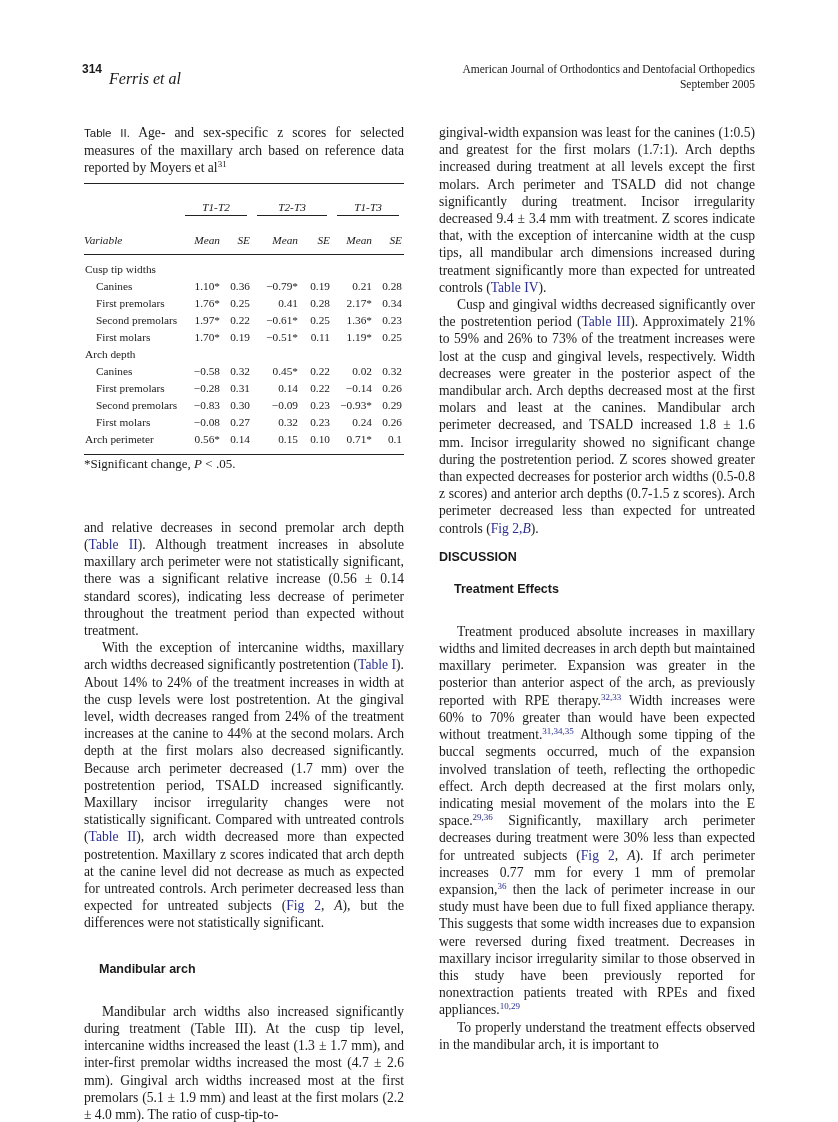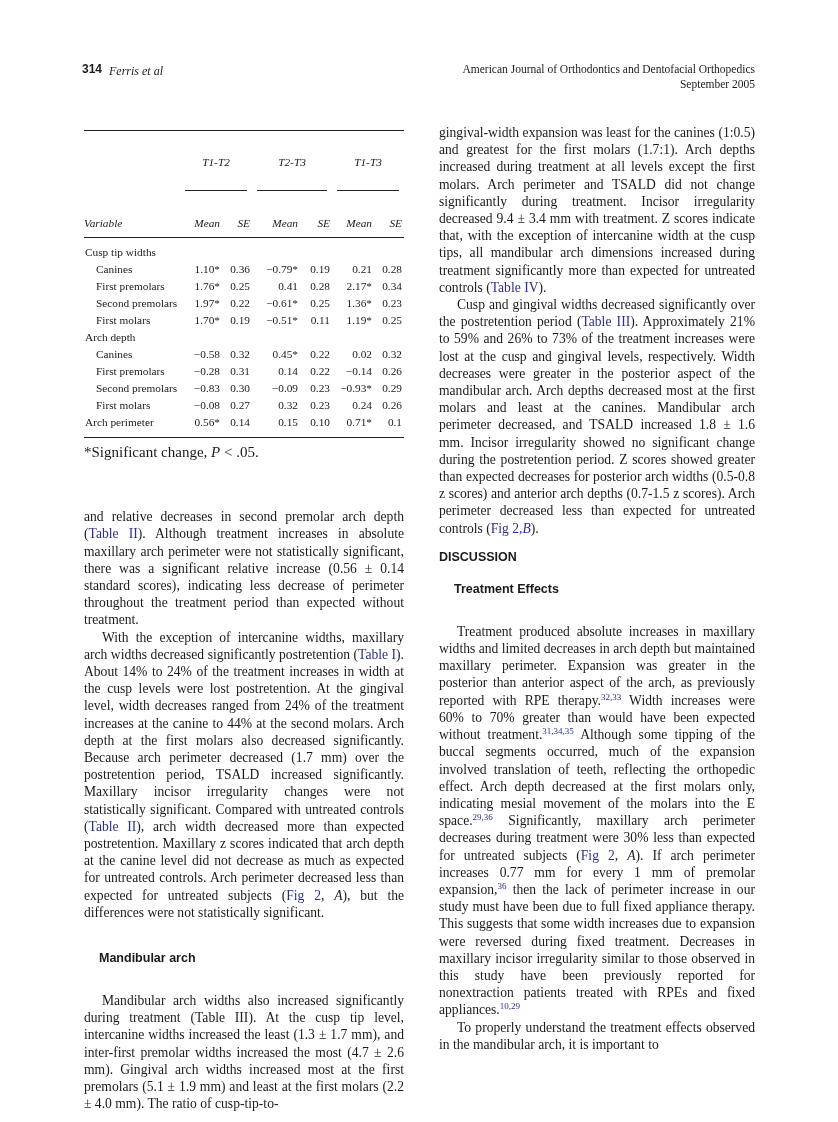--- a/index.html
+++ b/index.html
@@ -1,65 +1,69 @@
 <!DOCTYPE html>
 <html><head>
 <meta charset="utf-8">
 <style>
   html, body { margin: 0; padding: 0; background: #ffffff; }
   body { width: 838px; height: 1122px; position: relative; overflow: hidden;
          font-family: "Liberation Serif", serif; color: #1a1a1a; }
   .header { position: absolute; left: 82px; top: 62px; width: 673px; height: 36px; }
   .pg-num { position: absolute; left: 0; top: 0; font-family: "Liberation Sans", sans-serif;
             font-weight: bold; font-size: 12px; }
-  .pg-auth { position: absolute; left: 27px; top: 2px; font-style: italic; font-size: 12px; }
+  .pg-auth { position: absolute; left: 27px; top: 8px; font-style: italic; font-size: 16px; }
   .journal { position: absolute; right: 0; top: 0; text-align: right; 
              font-size: 11.5px; line-height: 15px; }
   .col { position: absolute; width: 320px; font-size: 13.6px; line-height: 17.2px; }
   .col-left { left: 84px; top: 124px; }
   .col-right { left: 439px; top: 124px; width: 316px; }
   p { margin: 0; text-align: justify; }
   p.indent { text-indent: 18px; }
   .link { color: #2a2f8f; }
   sup { font-size: 9px; line-height: 0; vertical-align: 5px; }
   sup.link { color: #2a2f8f; }
 
   .tcap { margin: 0 0 0 0; text-align: justify; }
   .tcap-label { font-family: "Liberation Sans", sans-serif; font-size: 11.5px; }
   table.ztable { width: 320px; border-collapse: collapse; font-size: 11.3px; line-height: 15px;
                  margin-top: 6px; }
   table.ztable .rule-top td { border-top: 1.6px solid #222; height: 0; padding: 0; }
   table.ztable .rule-mid td { border-top: 1px solid #222; height: 0; padding: 0; }
   table.ztable .rule-bot td { border-top: 1.2px solid #222; height: 0; padding: 0; }
   .grp { text-align: center; font-style: italic; padding-top: 6px; }
-  .grp span { display: block; border-bottom: 1px solid #222; margin: 18px 4px; padding-bottom: 20px; }
+  .grp span { display: block; border-bottom: 1px solid #222; margin: 10px 4px; padding-bottom: 0; }
   .subh { font-style: italic; padding: 6px 0 6px 0; }
   .num { text-align: right; white-space: nowrap; padding: 0 2px; }
   td.var { white-space: nowrap; font-family: Liberation Serif, serif; }
   td.var.sub { padding-left: 12px; }
-  .footnote { font-size: 15px; margin-top: 6px; }
+  .footnote { font-size: 13px; }
 
   .h-sec { font-family: "Liberation Sans", sans-serif; font-weight: bold; font-size: 12.5px;
            line-height: 17px; margin: 0; }
   .h-sub { font-family: "Liberation Sans", sans-serif; font-size: 12.5px; line-height: 17px;
            margin: 15px; }
 </style>
 </head>
 <body>
 
 <div class="header">
   <span class="pg-num">314</span>
   <span class="pg-auth">Ferris et al</span>
   <div class="journal">
     <div>American Journal of Orthodontics and Dentofacial Orthopedics</div>
     <div>September 2005</div>
   </div>
 </div>
 
 <div class="col col-left">
+  <p class="tcap">
+    <span class="tcap-label">Table II.</span>
+    <span>Age- and sex-specific z scores for selected measures of the maxillary arch based on reference data reported by Moyers et al</span><sup>31</sup>
+  </p>
 
   <table class="ztable">
     <colgroup>
       <col style="width:96px">
         <col style="width:42px">
         <col style="width:30px">
         <col style="width:48px">
         <col style="width:32px">
         <col style="width:42px">
         <col style="width:30px">

